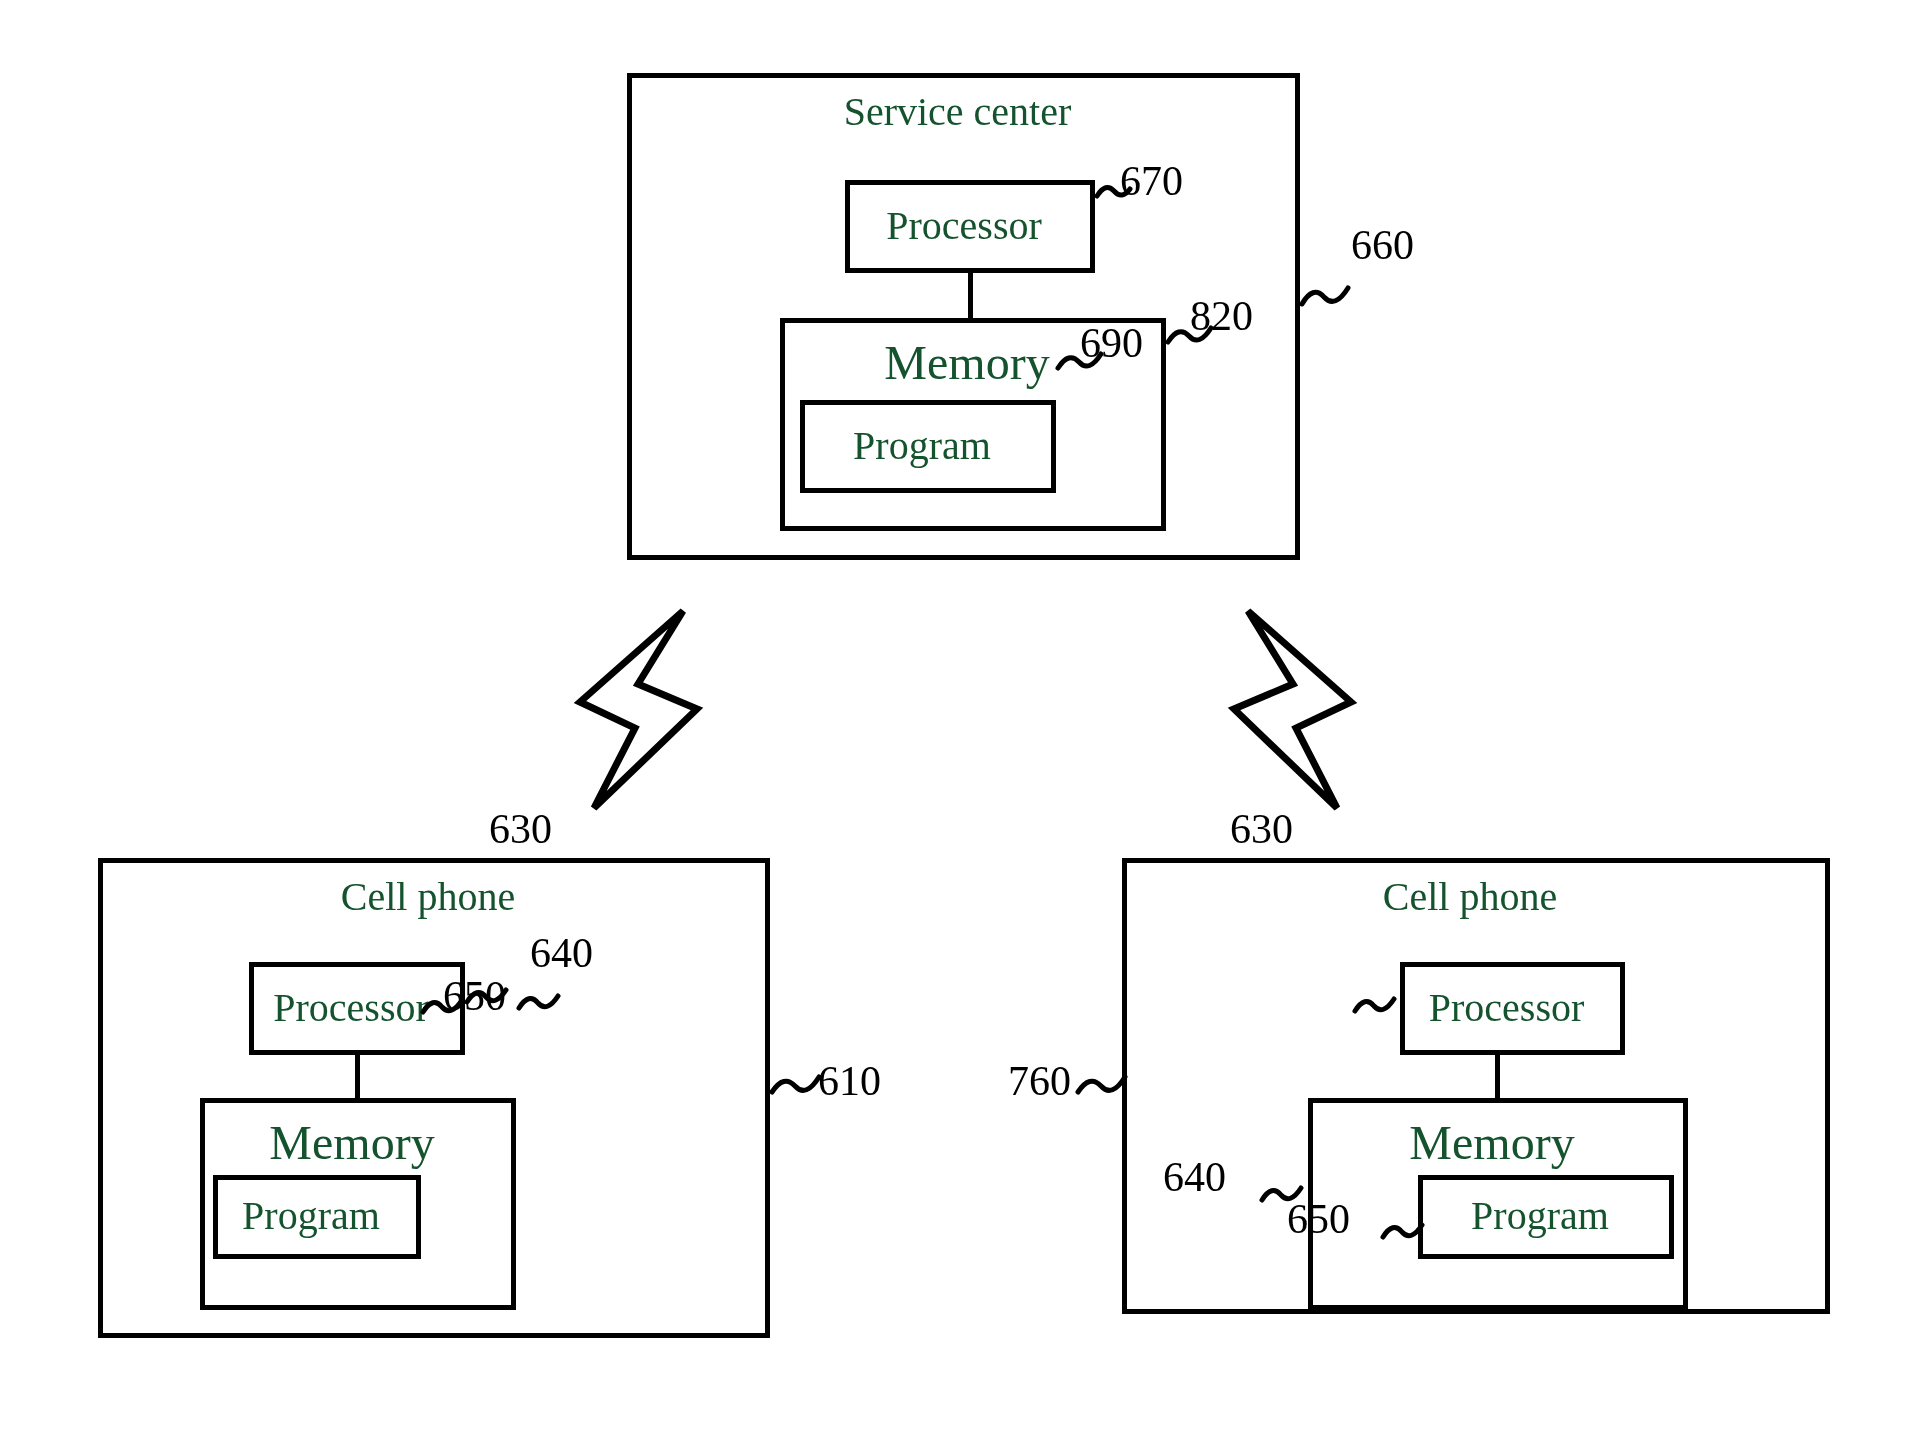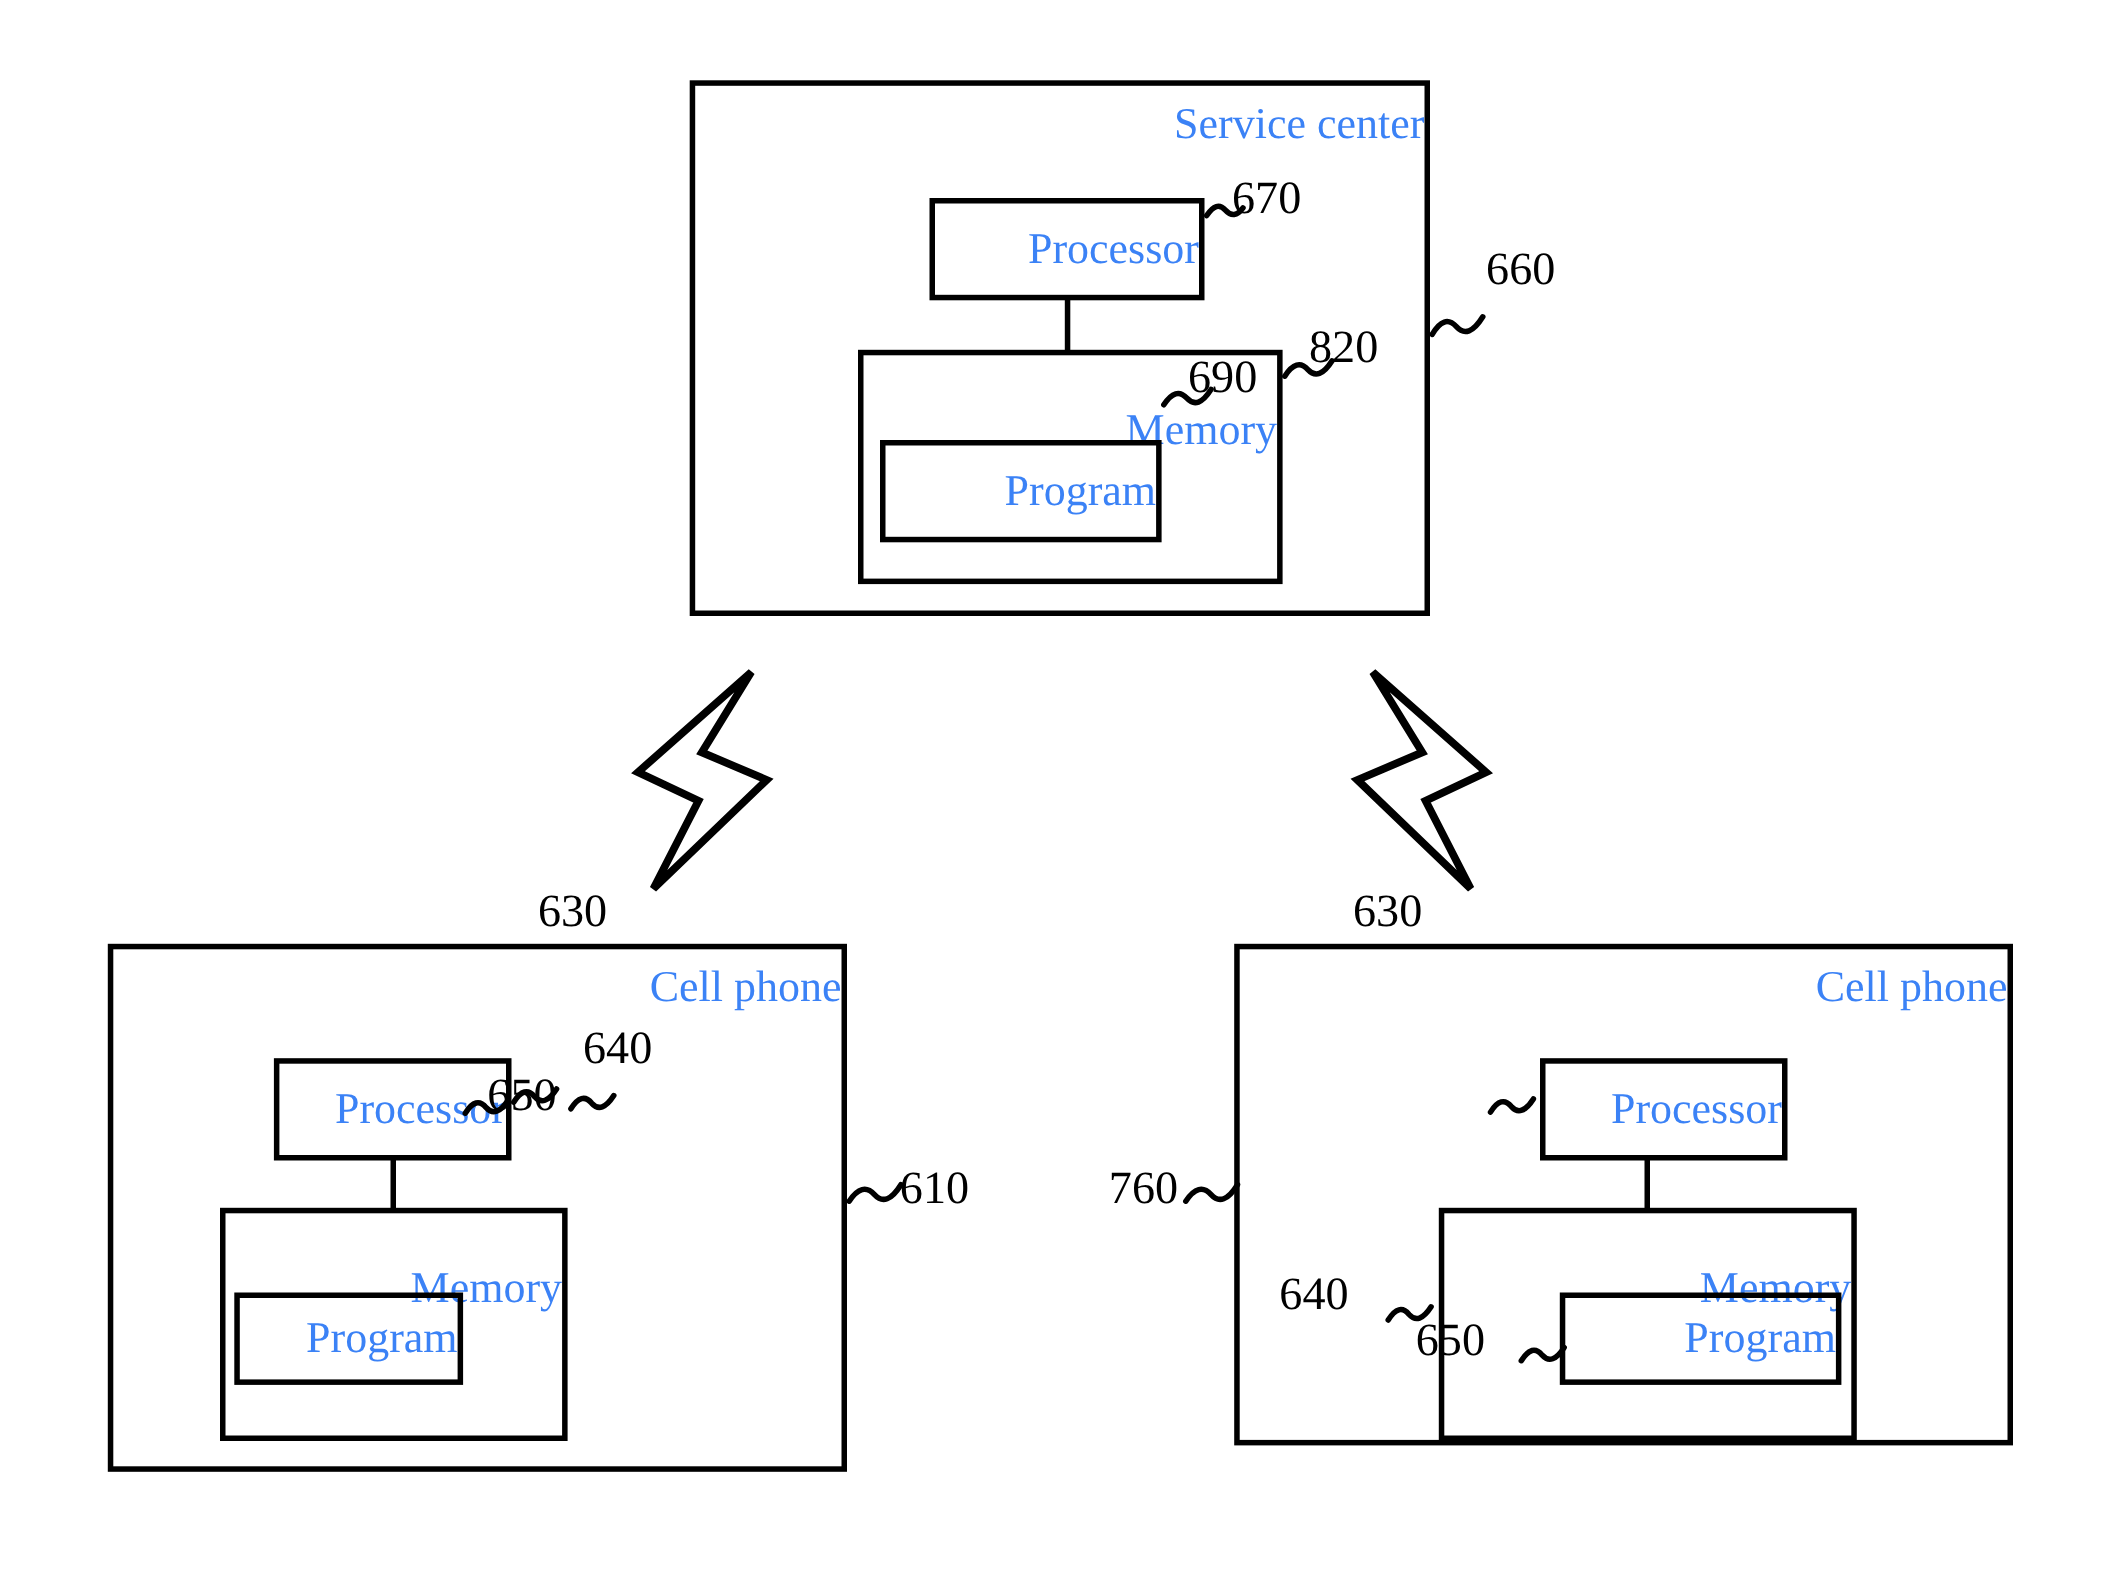--- a/index.html
+++ b/index.html
@@ -22,39 +22,38 @@
     box-sizing: border-box;
     border: 5px solid #000000;
     background: transparent;
   }
   .box-inner {
     border-width: 5px;
   }
   .box-label {
     position: absolute;
     left: 0;
-    right: 0;
-    text-align: right;
-    color: #3b82f6;
+    right: 12px;
+    text-align: center;
+    color: #14532d;
     white-space: nowrap;
     line-height: 1;
   }
   .title-label {
     font-size: 40px;
     top: 14px;
   }
   .unit-label {
     font-size: 40px;
     top: 50%;
     transform: translateY(-52%);
   }
   .mem-label {
-    font-size: 40px;
+    font-size: 48px;
     top: 16px;
-    margin-top: 32px;
   }
   .ref-num {
     position: absolute;
     font-size: 42px;
     line-height: 1;
     color: #000000;
     white-space: nowrap;
   }
   .connector {
     position: absolute;

